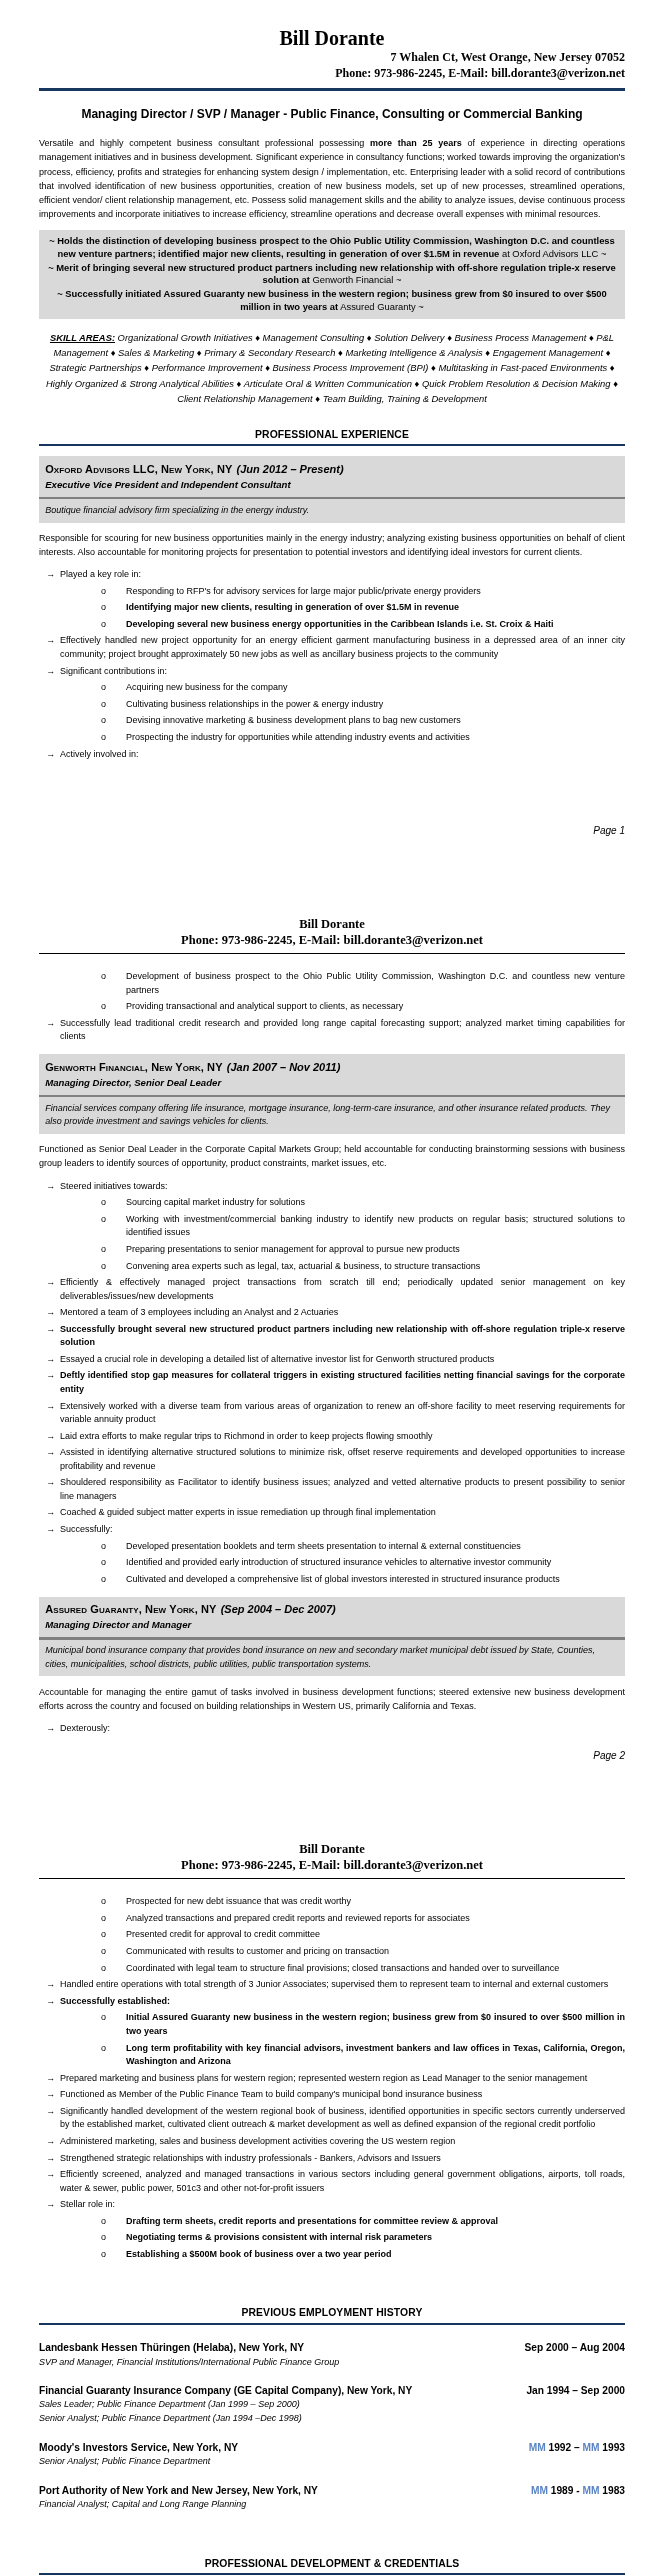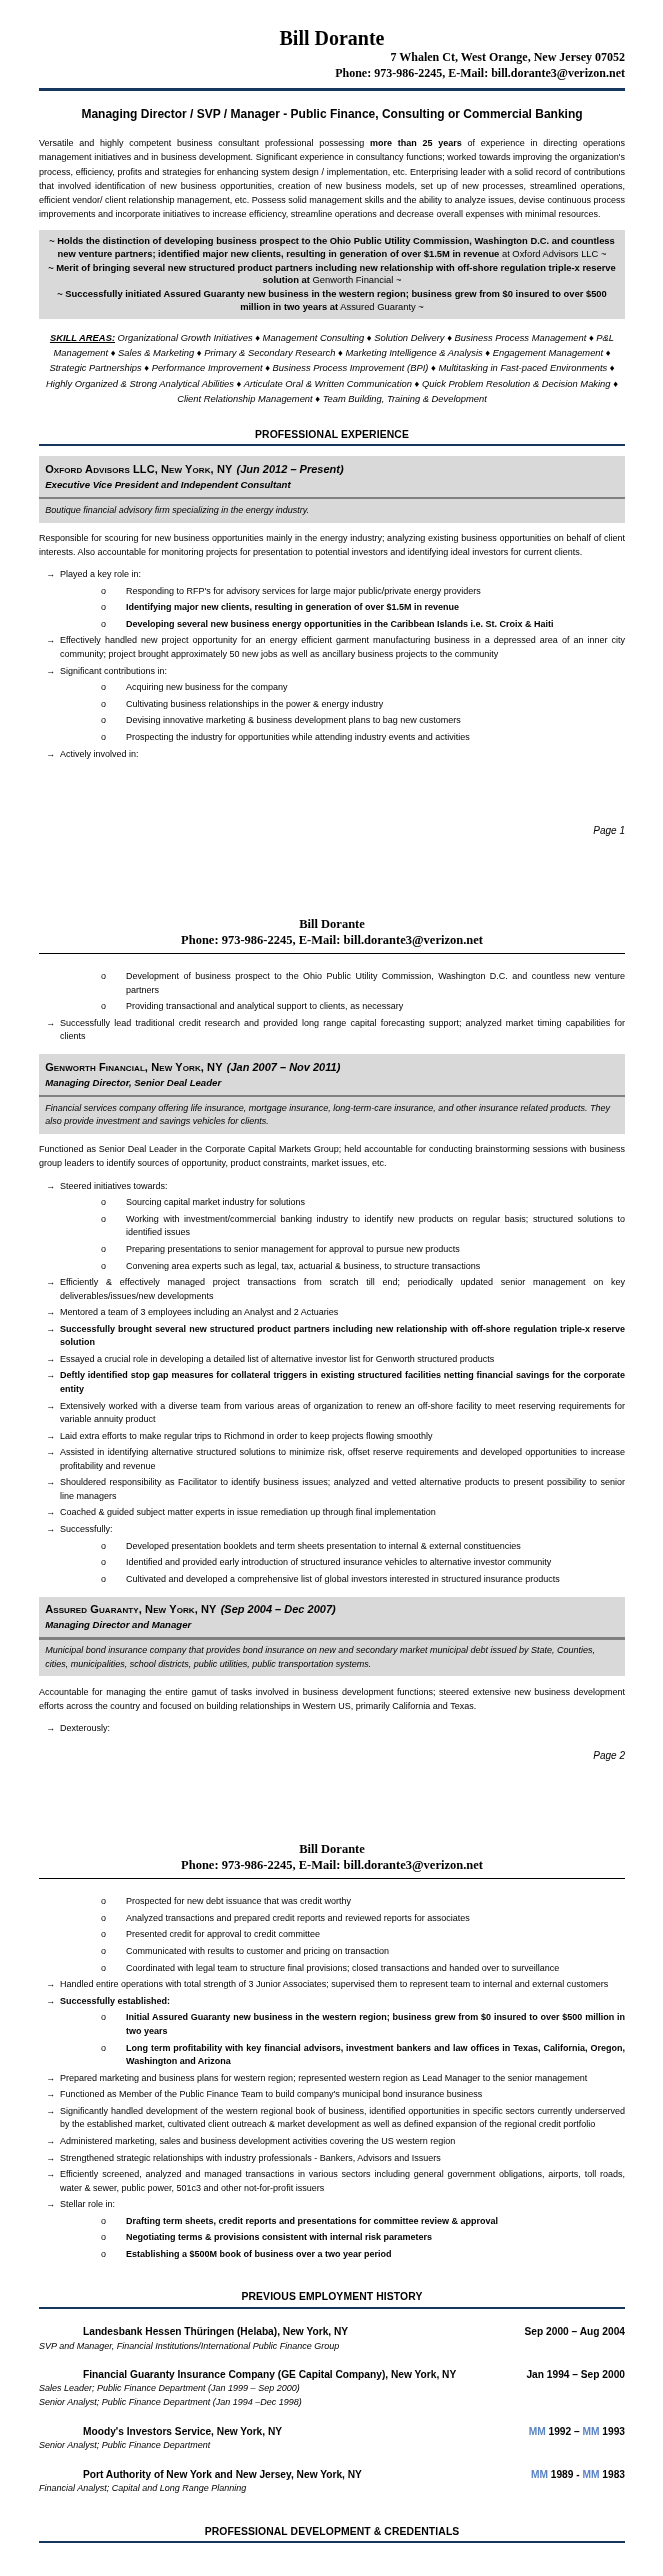--- a/index.html
+++ b/index.html
@@ -11,21 +11,21 @@
   .rule-navy{height:3.1px;background:#17365D;margin-top:6.8px;}
   .rule-navy.thin{height:2.1px;margin-top:1.6px;}
   .rule-black{height:1px;background:#000;margin-top:4.2px;}
   .headline{text-align:center;font-weight:bold;font-size:12px;margin-top:13.5px;}
   .summary{text-align:justify;margin:13.5px 0 0;line-height:1.58;}
   .hbox{background:#D9D9D9;margin-top:8.3px;padding:4.2px 6.2px;text-align:center;font-size:9.4px;line-height:1.32;}
   .hline{margin:1.6px 0;}
   .skills{text-align:center;font-style:italic;margin:11.5px 0 0;font-size:9.4px;line-height:1.6;}
   .sk-label{font-weight:bold;text-decoration:underline;}
   .sec-title{text-align:center;font-size:10.4px;font-weight:bold;margin:21px 0 0;letter-spacing:0.1px;}
-  .sec-title.tight{margin-top:28px;}
+  .sec-title.tight{margin-top:44px;}
   
   .band{background:#D9D9D9;margin-top:10.4px;}
   .band-top{padding:4.7px 6.2px 0;}
   .co{font-weight:bold;font-variant:small-caps;font-size:11px;letter-spacing:0.1px;}
   .dates{font-weight:bold;font-style:italic;font-size:11px;margin-left:4.2px;}
   .jtitle{font-weight:bold;font-style:italic;font-size:9.6px;padding:0.5px 6.2px 4.7px;}
   .band-rule{height:2.1px;background:#808080;}
   .blurb{font-style:italic;padding:4.7px 6.2px 5.2px;line-height:1.5;border-radius:9px;}
   .intro{text-align:justify;margin:9.4px 0 0;line-height:1.55;}
   
@@ -41,21 +41,21 @@
   
   .pfoot{margin-top:auto;text-align:right;font-style:italic;font-size:10px;padding:12.5px 0 21px;}
   .cont-head{padding-top:30px;}
   .cont-name{font-family:"Liberation Serif",serif;font-weight:bold;font-size:12.5px;text-align:center;line-height:1.3;}
   .cont-contact{font-family:"Liberation Serif",serif;font-weight:bold;font-size:12.5px;text-align:center;line-height:1.3;}
   .cont-body{margin-top:13.5px;}
   
   .pe{margin-top:13.5px;}
   .pe.first{margin-top:15.6px;}
   .pe-top{display:flex;justify-content:space-between;align-items:baseline;font-weight:bold;font-size:10.2px;}
-  .pe-co{text-align:center;margin-left:44px;}
+  .pe-co{text-align:center;}
   .pe-dates{white-space:nowrap;margin-left:10.4px;}
   .pe-role{font-style:italic;line-height:1.55;}
   .blue{color:#5B84C4;}
 </style>
 </head>
 <body>
 
 <div>
 
   <section class="page">

